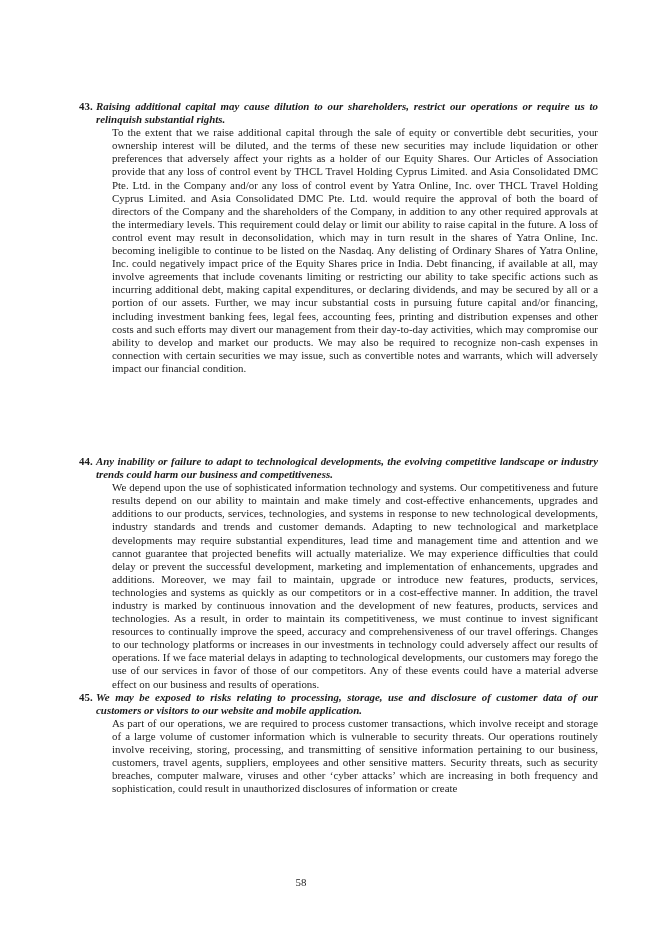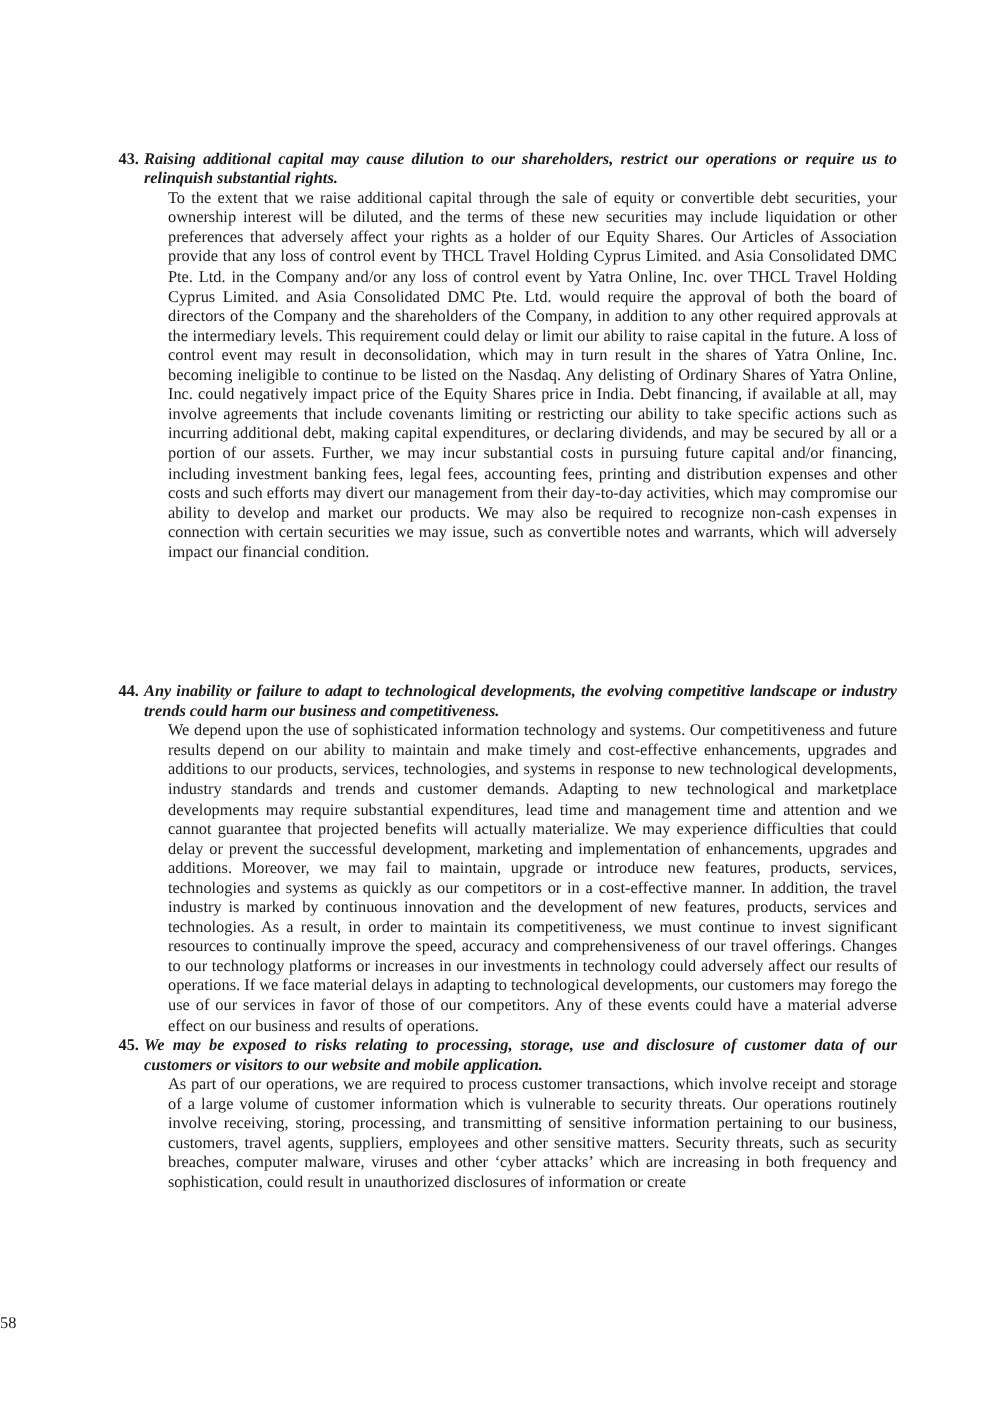--- a/index.html
+++ b/index.html
@@ -45,21 +45,21 @@
   .mt-h-to-par     { margin-top: 8px; }
   .mt-par43-to-h44 { margin-top: 80px; }
   .mt-h44-to-par   { margin-top: 12px; }
   .mt-par44-to-h45 { }
   .mt-h45-to-par   { margin-top: 13px; }
   .page-footer {
     position: absolute;
     top: 876px;
     left: 0;
     width: 602px;
-    text-align: left;
+    text-align: center;
     font-size: 10.9px;
     line-height: 13px;
   }
 </style>
 </head>
 <body>
 
 <div class="doc-body">
 
 

